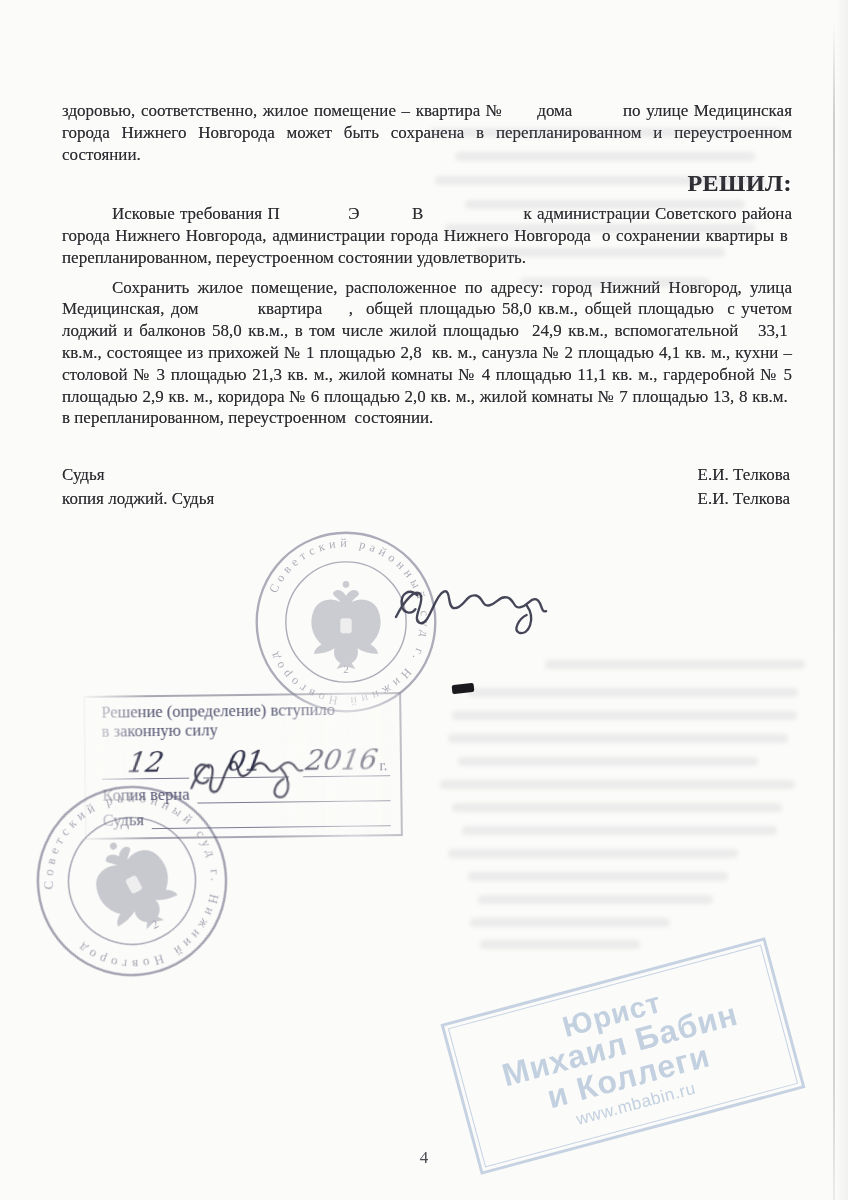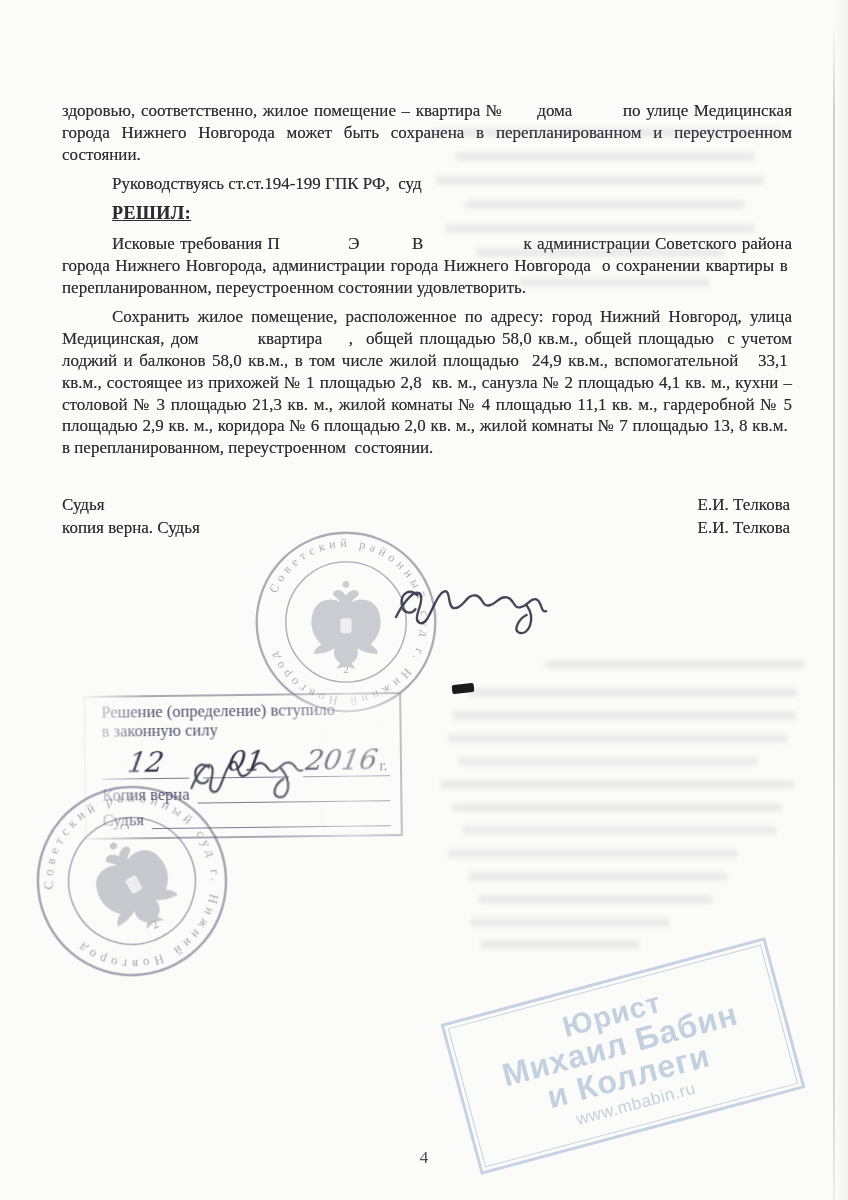--- a/index.html
+++ b/index.html
@@ -3,21 +3,21 @@
 <meta charset="utf-8">
 <style>
   html,body{margin:0;padding:0;background:#fbfbf9;}
   .page{position:relative;width:848px;height:1200px;background:#fbfbf9;overflow:hidden;
         font-family:"Liberation Serif",serif;color:#2b2b30;}
   
   .flow{position:absolute;left:62px;top:52px;width:730px;font-size:17px;line-height:21.8px;
         text-align:justify;text-shadow:0 0 .5px rgba(40,40,45,.55);margin-top:48px;}
   .flow p{margin:0 0 8px;text-indent:50px;}
   .flow p.no-indent{text-indent:0;}
-  .heading{text-align:left;font-weight:bold;margin:16px 0 14px;text-indent:0;letter-spacing:.5px;font-size:18px;text-decoration:underline;}
+  .heading{text-align:right;font-weight:bold;margin:16px 0 14px;text-indent:0;letter-spacing:.5px;font-size:24px;}
   .sig{margin-top:34px;line-height:23.5px;}
   .sig-row{display:flex;justify-content:space-between;padding-right:2px;}
   
   .stamp-round{position:absolute;color:#5e5e7a;opacity:.5;filter:blur(.55px);}
   #stamp1{left:252px;top:528px;width:188px;height:188px;}
   #stamp2{left:33px;top:782px;width:198px;height:198px;transform:rotate(-28deg);opacity:.55;}
   .stamp-round svg{width:100%;height:100%;}
   
   .sig-svg{position:absolute;stroke:#2e2e44;fill:none;stroke-width:2.4;stroke-linecap:round;
            filter:blur(.3px);opacity:.88;}
@@ -60,32 +60,31 @@
   .wm-url{font-size:17px;font-weight:normal;letter-spacing:.5px;margin-top:2px;}
   .page-num{position:absolute;left:0;right:0;top:1148px;text-align:center;font-size:17px;color:#4a4a52;}
 </style>
 </head>
 <body>
 
 <div class="page">
 
   <div class="flow">
     <p class="no-indent">здоровью, соответственно, жилое помещение – квартира №&nbsp;&nbsp;&nbsp;&nbsp;&nbsp; дома&nbsp;&nbsp;&nbsp;&nbsp;&nbsp;&nbsp;&nbsp;&nbsp; по улице Медицинская города Нижнего Новгорода может быть сохранена в перепланированном и переустроенном состоянии.</p>
-    <p>Руководствуясь ст.ст.194-199 ГПК РФ,&nbsp; суд</p>
     <p class="heading">РЕШИЛ:</p>
     <p>Исковые требования П&nbsp;&nbsp;&nbsp;&nbsp;&nbsp;&nbsp;&nbsp;&nbsp;&nbsp;&nbsp;&nbsp;&nbsp; Э&nbsp;&nbsp;&nbsp;&nbsp;&nbsp;&nbsp;&nbsp;&nbsp;&nbsp; В&nbsp;&nbsp;&nbsp;&nbsp;&nbsp;&nbsp;&nbsp;&nbsp;&nbsp;&nbsp;&nbsp;&nbsp;&nbsp;&nbsp;&nbsp;&nbsp;&nbsp;&nbsp; к администрации Советского района города Нижнего Новгорода, администрации города Нижнего Новгорода&nbsp; о сохранении квартиры в&nbsp; перепланированном, переустроенном состоянии удовлетворить.</p>
     <p>Сохранить жилое помещение, расположенное по адресу: город Нижний Новгород, улица Медицинская, дом&nbsp;&nbsp;&nbsp;&nbsp;&nbsp;&nbsp;&nbsp;&nbsp; квартира&nbsp;&nbsp;&nbsp; ,&nbsp; общей площадью 58,0 кв.м., общей площадью&nbsp; с учетом лоджий и балконов 58,0 кв.м., в том числе жилой площадью&nbsp; 24,9 кв.м., вспомогательной&nbsp;&nbsp; 33,1&nbsp; кв.м., состоящее из прихожей № 1 площадью 2,8&nbsp; кв. м., санузла № 2 площадью 4,1 кв. м., кухни – столовой № 3 площадью 21,3 кв. м., жилой комнаты № 4 площадью 11,1 кв. м., гардеробной № 5 площадью 2,9 кв. м., коридора № 6 площадью 2,0 кв. м., жилой комнаты № 7 площадью 13, 8 кв.м.&nbsp; в перепланированном, переустроенном&nbsp; состоянии.</p>
 
     <div class="sig">
       <div class="sig-row">
         <span>Судья</span>
         <span>Е.И. Телкова</span>
       </div>
       <div class="sig-row">
-        <span>копия верна. Судья</span>
+        <span>копия лоджий. Судья</span>
         <span>Е.И. Телкова</span>
       </div>
     </div>
   </div>
 
   <div class="smudge" style="left:430px;top:128px;width:350px"></div>
   <div class="smudge" style="left:455px;top:152px;width:300px"></div>
   <div class="smudge" style="left:435px;top:176px;width:330px"></div>
   <div class="smudge" style="left:465px;top:200px;width:280px"></div>
   <div class="smudge" style="left:445px;top:224px;width:310px"></div>

